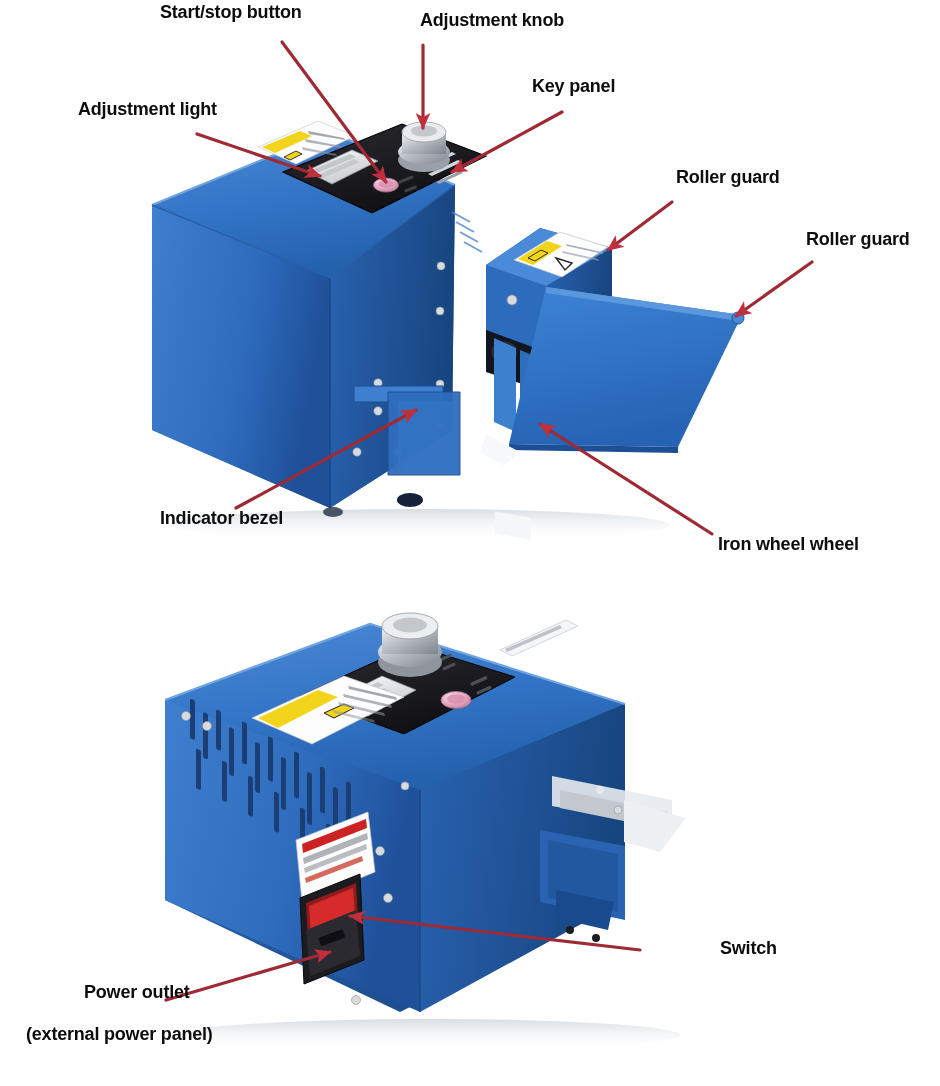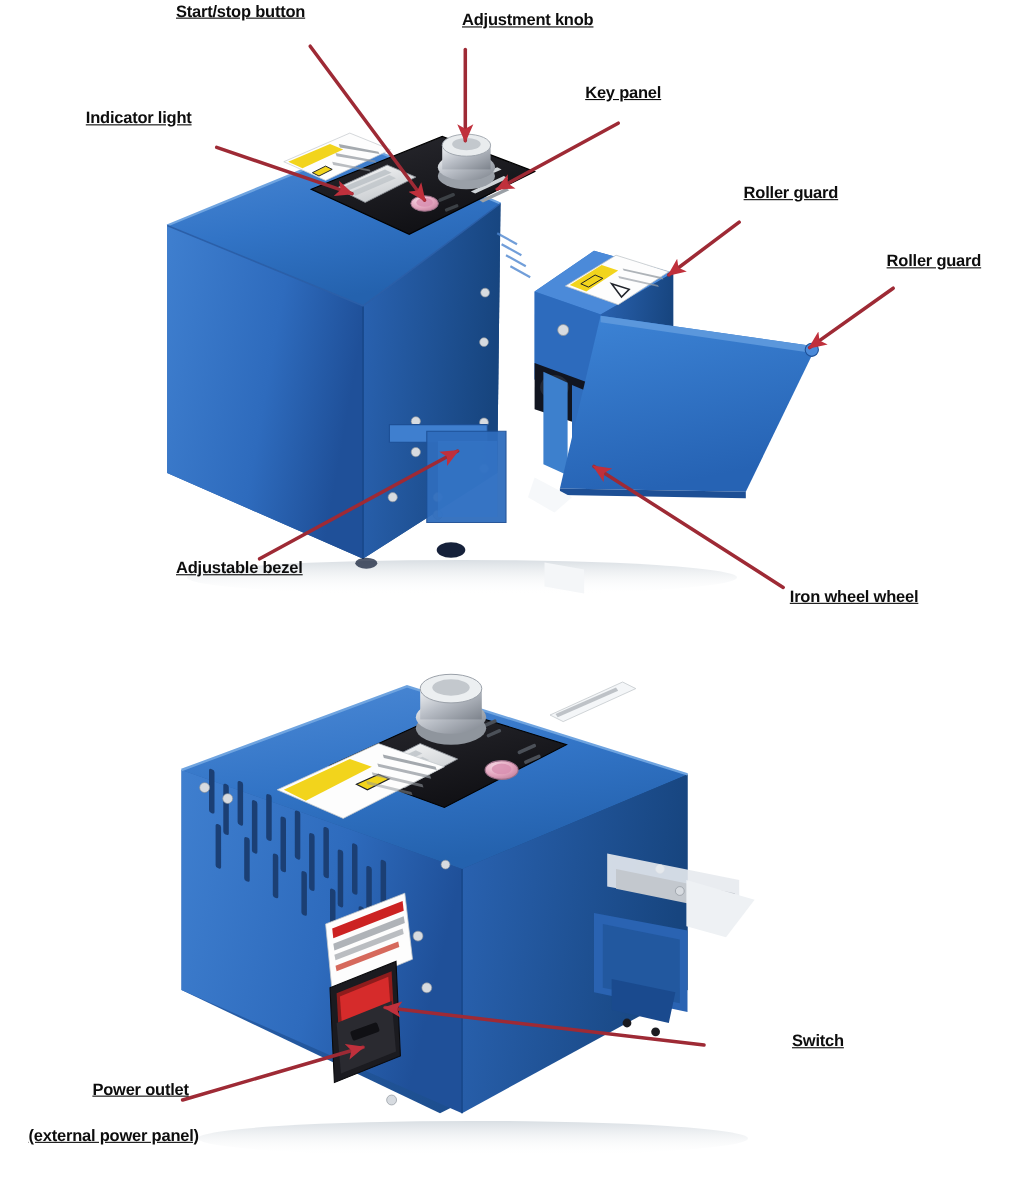--- a/index.html
+++ b/index.html
@@ -15,21 +15,21 @@
 
   .lbl {
     position:absolute;
     font-family:"Liberation Sans", sans-serif;
     font-weight:bold;
     color:#0d0d0d;
     white-space:nowrap;
     letter-spacing:-0.2px;
     line-height:1.18;
   }
-  .lbl.sz-lg { font-size:15px;text-decoration:underline; }
+  .lbl.sz-lg { font-size:18px; }
 </style>
 </head>
 <body>
 
 <div id="stage">
 <svg viewBox="0 0 940 1086" xmlns="http://www.w3.org/2000/svg">
   <defs>
     <linearGradient id="blueTop" x1="0" y1="0" x2="0.4" y2="1">
       <stop offset="0%" stop-color="#4d8ad6"></stop>
       <stop offset="55%" stop-color="#3274c6"></stop>
@@ -325,27 +325,27 @@
   </g>
 </svg>
 </div>
 
 <div class="lbl sz-lg" style="left:160px; top:2px;">Start/stop button</div>
 
 <div class="lbl sz-lg" style="left:420px; top:10px;text-align:right;">Adjustment knob</div>
 
 <div class="lbl sz-lg" style="left:532px; top:76px;">Key panel</div>
 
-<div class="lbl sz-lg" style="left:78px; top:99px;">Indicator light</div>
+<div class="lbl sz-lg" style="left:78px; top:99px;">Adjustment light</div>
 
 <div class="lbl sz-lg" style="left:676px; top:167px;">Roller guard</div>
 
 <div class="lbl sz-lg" style="left:806px; top:229px;">Roller guard</div>
 
-<div class="lbl sz-lg" style="left:160px; top:508px;">Adjustable bezel</div>
+<div class="lbl sz-lg" style="left:160px; top:508px;">Indicator bezel</div>
 
 <div class="lbl sz-lg" style="left:718px; top:534px;">Iron wheel wheel</div>
 
 <div class="lbl sz-lg" style="left:672px; top:938px;margin-left:48px;">Switch</div>
 
 <div class="lbl sz-lg" style="left:84px; top:982px;">Power outlet</div>
 
 <div class="lbl sz-lg" style="left:26px; top:1024px;">(external power panel)</div>
 
 </body></html>

